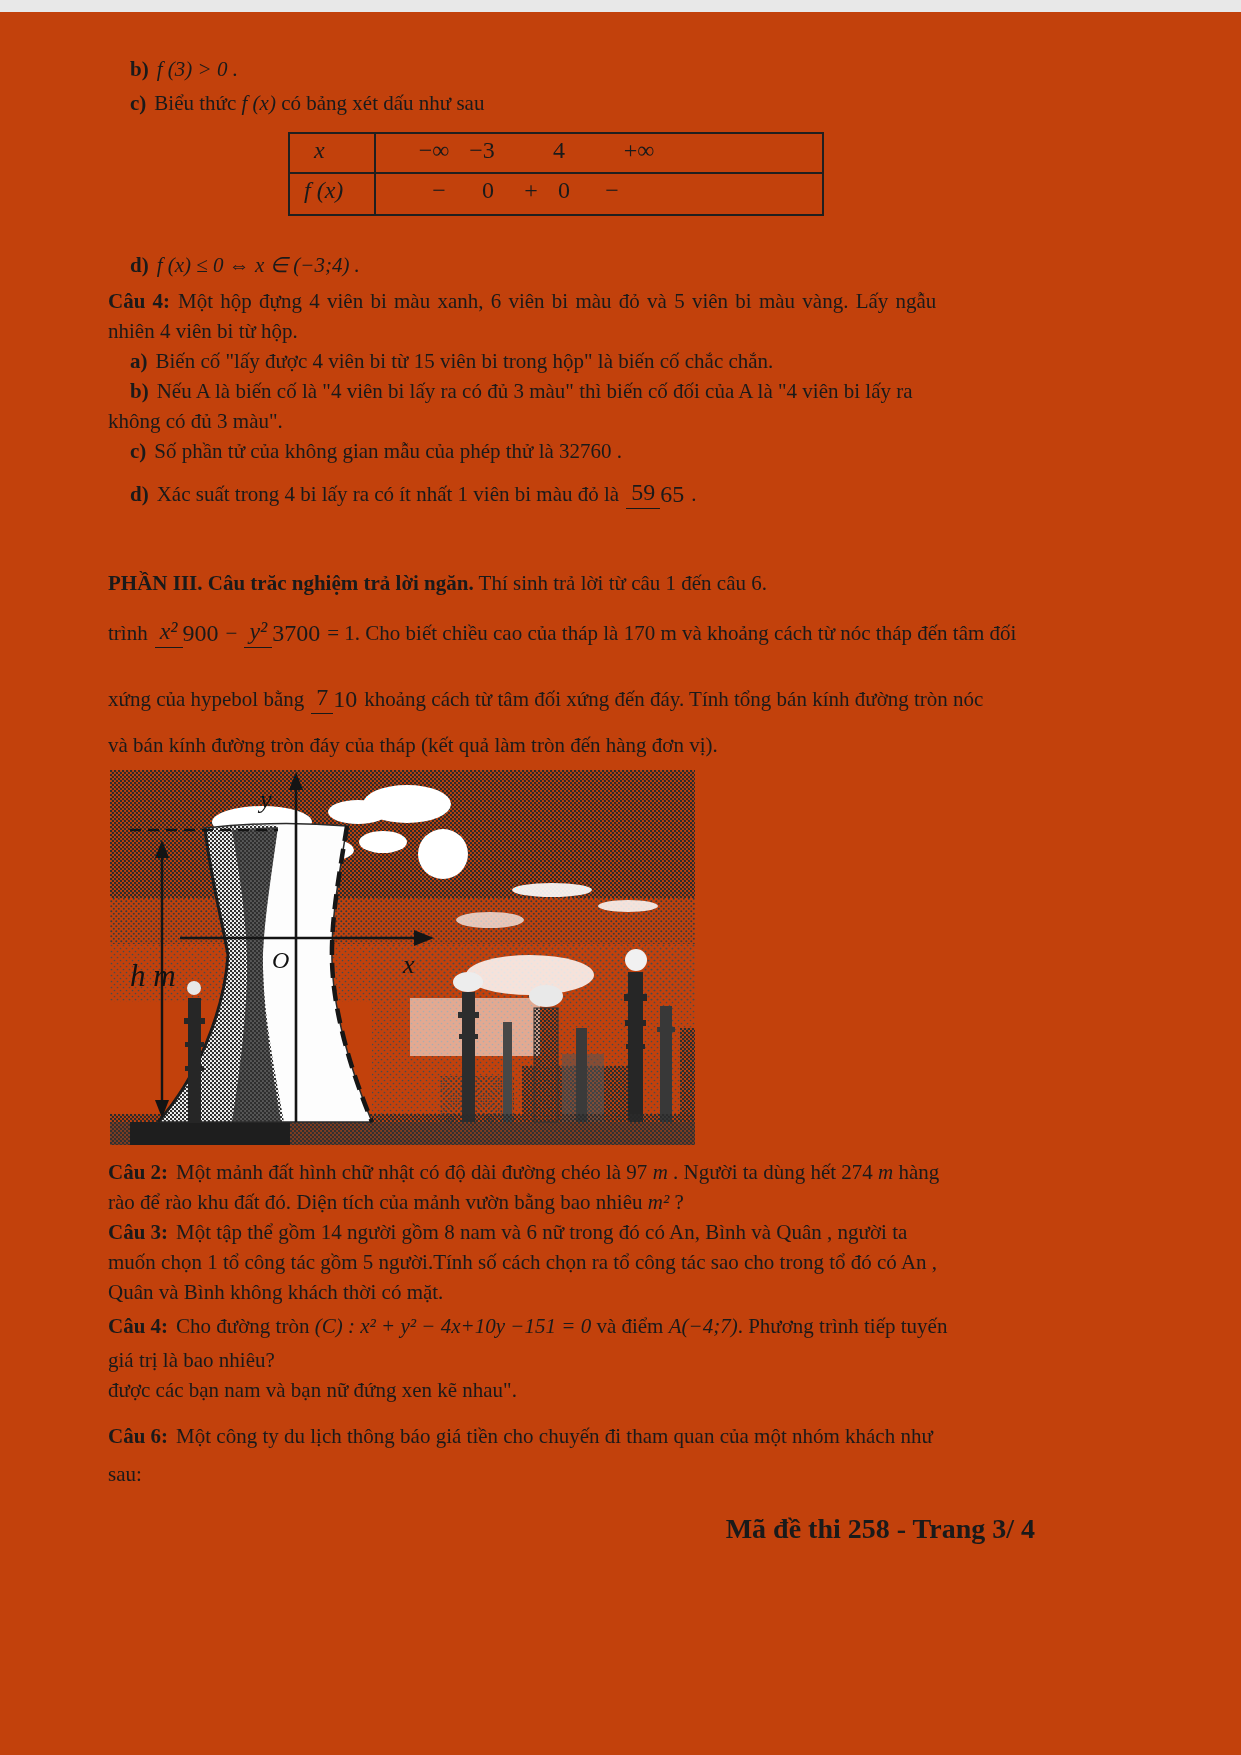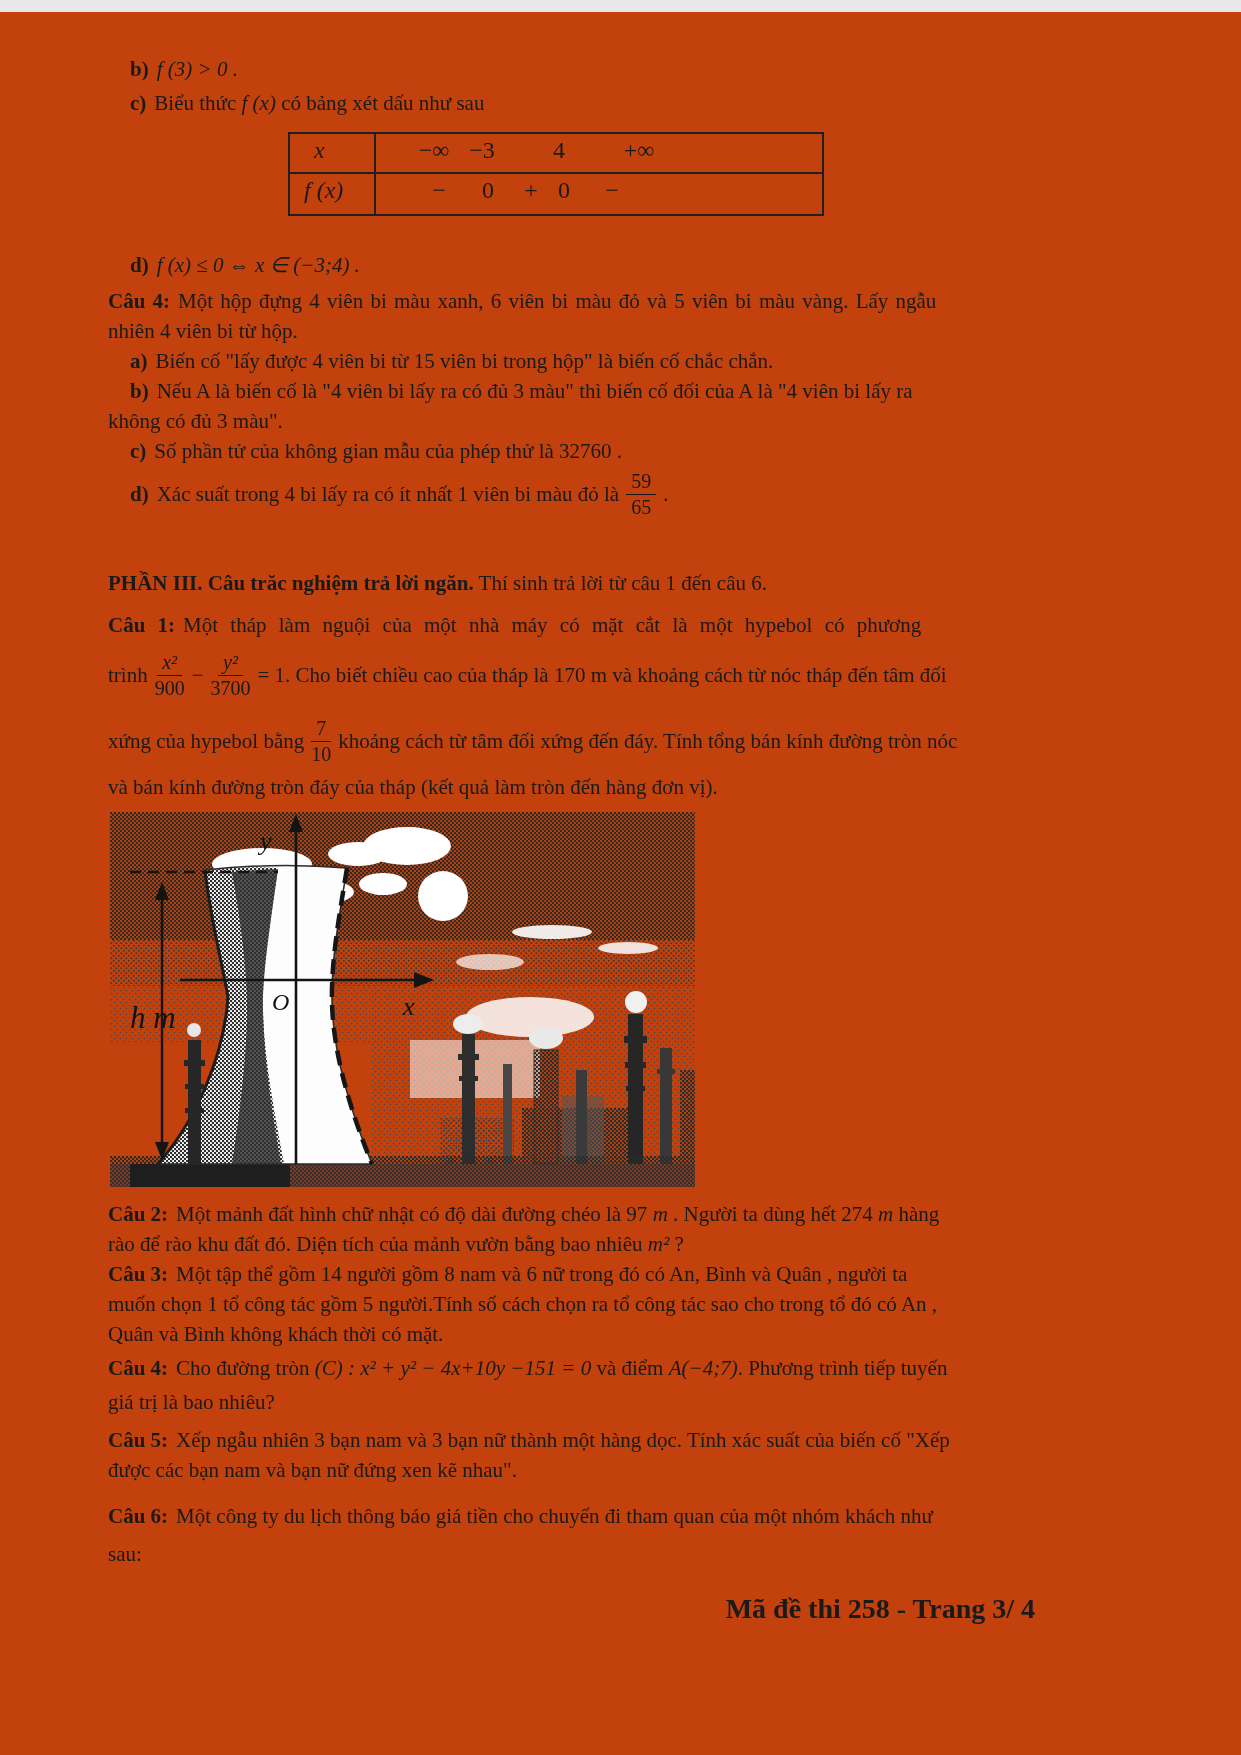--- a/index.html
+++ b/index.html
@@ -9,22 +9,22 @@
     background:#c2410c; overflow:hidden;
     font-family:"Liberation Serif", serif; color:#1a1a1a;
   }
   .content { padding:42px 100px 0 108px; font-size:21px; }
   .ln { margin:0; line-height:30px; min-height:30px; white-space:nowrap; }
   .sub { padding-left:22px; }
   .lbl { font-weight:bold; margin-right:8px; }
   .mth { font-style:italic; }
   .mline { display:flex; align-items:center; white-space:pre; }
   .mline span { white-space:pre; }
-  .frac { display:inline-flex; flex-direction:column; align-items:center;
-          font-size:20px; line-height:1.15; margin:0 7px; }
+  .frac { display:inline-flex; flex-direction:row; align-items:center;
+          font-size:24px; line-height:1.15; margin:0 7px; }
   .frac .fn { border-bottom:1.8px solid #191919; padding:0 5px 1px; }
   .frac .fd { padding-top:1px; }
   .mi { font-style:italic; }
 
   
   .sign-table { position:relative; width:532px; height:80px; margin:14px 0 0 180px;
                 border:2.5px solid #1f1f1f; font-size:24px; }
   .st-div { position:absolute; left:84px; top:0; bottom:0; width:2px; background:#1f1f1f; }
   .st-hline { position:absolute; left:0; right:0; top:38px; height:2px; background:#1f1f1f; }
   .st-h1 { position:absolute; left:24px; top:3px; font-style:italic; }
@@ -70,21 +70,20 @@
     <p class="ln sub"><span class="lbl">a)</span><span>Biến cố "lấy được 4 viên bi từ 15 viên bi trong hộp" là biến cố chắc chắn.</span></p>
     <p class="ln sub"><span class="lbl">b)</span><span>Nếu A là biến cố là "4 viên bi lấy ra có đủ 3 màu" thì biến cố đối của A là "4 viên bi lấy ra</span></p>
     <p class="ln"><span>không có đủ 3 màu".</span></p>
     <p class="ln sub"><span class="lbl">c)</span><span>Số phần tử của không gian mẫu của phép thử là 32760 .</span></p>
     <div class="mline sub" style="height:56px">
       <span class="lbl">d)</span><span>Xác suất trong 4 bi lấy ra có ít nhất 1 viên bi màu đỏ là</span><span class="frac"><span class="fn">59</span><span class="fd">65</span></span><span>.</span>
     </div>
 
     <p class="ln" style="margin-top:46px"><span class="heading-bold">PHẦN III. Câu trăc nghiệm trả lời ngăn.</span><span> Thí sinh trả lời từ câu 1 đến câu 6.</span></p>
 
-    <p class="ln" style="margin-top:12px; word-spacing:7px"><span class="lbl">Câu 1:</span><span>Một tháp làm nguội của một nhà máy có mặt cắt là một hypebol có phương</span></p>
     <div class="mline" style="height:70px">
       <span>trình</span><span class="frac"><span class="fn mi">x²</span><span class="fd">900</span></span><span>−</span><span class="frac"><span class="fn mi">y²</span><span class="fd">3700</span></span><span>= 1.</span><span> Cho biết chiều cao của tháp là 170 m và khoảng cách từ nóc tháp đến tâm đối</span>
     </div>
     <div class="mline" style="height:62px">
       <span>xứng của hypebol bằng</span><span class="frac"><span class="fn">7</span><span class="fd">10</span></span><span>khoảng cách từ tâm đối xứng đến đáy. Tính tổng bán kính đường tròn nóc</span>
     </div>
     <p class="ln"><span>và bán kính đường tròn đáy của tháp (kết quả làm tròn đến hàng đơn vị).</span></p>
 
     <svg class="fig" viewBox="0 0 585 375">
       <defs>
@@ -177,21 +176,20 @@
 
     <p class="ln"><span class="lbl">Câu 3:</span><span>Một tập thể gồm 14 người gồm 8 nam và 6 nữ trong đó có An, Bình và Quân , người ta</span></p>
     <p class="ln"><span>muốn chọn 1 tổ công tác gồm 5 người.Tính số cách chọn ra tổ công tác sao cho trong tổ đó có An ,</span></p>
     <p class="ln"><span>Quân và Bình không khách thời có mặt.</span></p>
 
     <div class="mline" style="height:38px">
       <span class="lbl">Câu 4:</span><span>Cho đường tròn </span><span class="mth">(C) : x² + y² − 4x+10y −151 = 0</span><span> và điểm </span><span class="mth">A(−4;7)</span><span>. Phương trình tiếp tuyến</span>
     </div>
     <p class="ln"><span>giá trị là bao nhiêu?</span></p>
 
-    <p class="ln" style="margin-top:8px"><span class="lbl">Câu 5:</span><span>Xếp ngẫu nhiên 3 bạn nam và 3 bạn nữ thành một hàng dọc. Tính xác suất của biến cố "Xếp</span></p>
     <p class="ln"><span>được các bạn nam và bạn nữ đứng xen kẽ nhau".</span></p>
 
     <p class="ln" style="margin-top:16px"><span class="lbl">Câu 6:</span><span>Một công ty du lịch thông báo giá tiền cho chuyến đi tham quan của một nhóm khách như</span></p>
     <p class="ln" style="margin-top:8px"><span>sau:</span></p>
 
     <div class="footer"><span>Mã đề thi 258 - Trang 3/ 4</span></div>
   </div>
 
   <div class="scan-streak"></div>
 </div>

